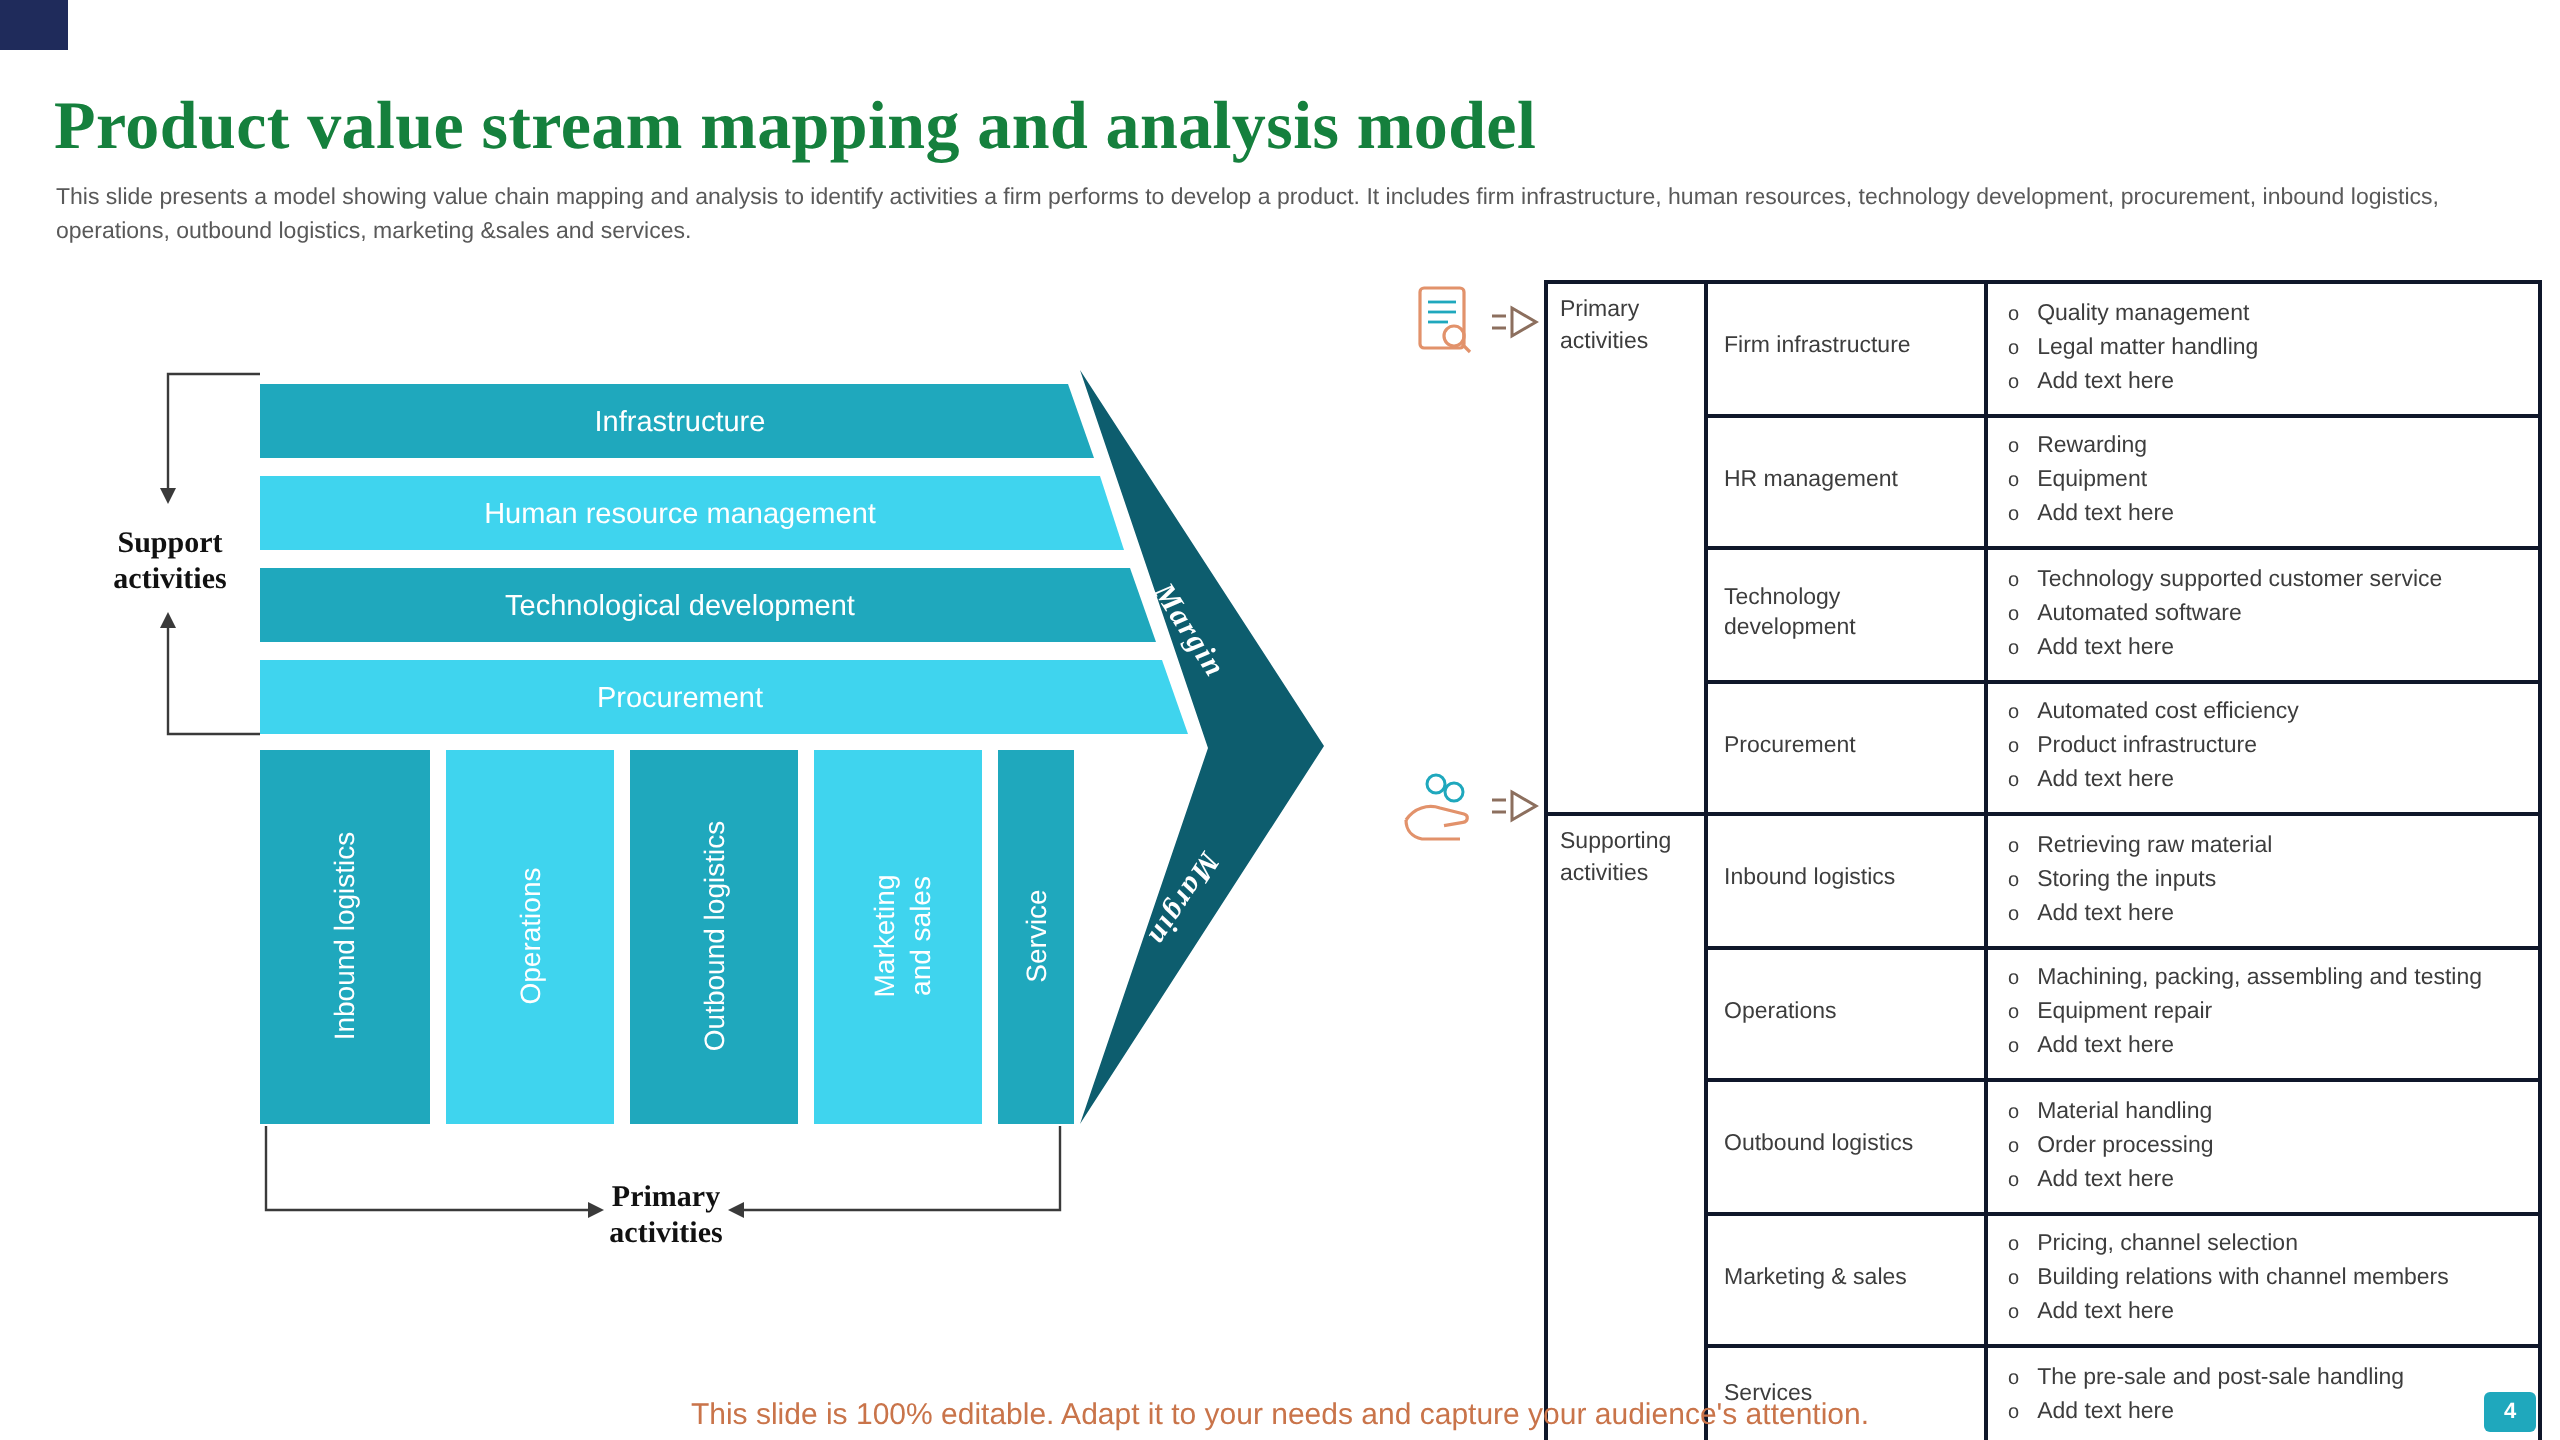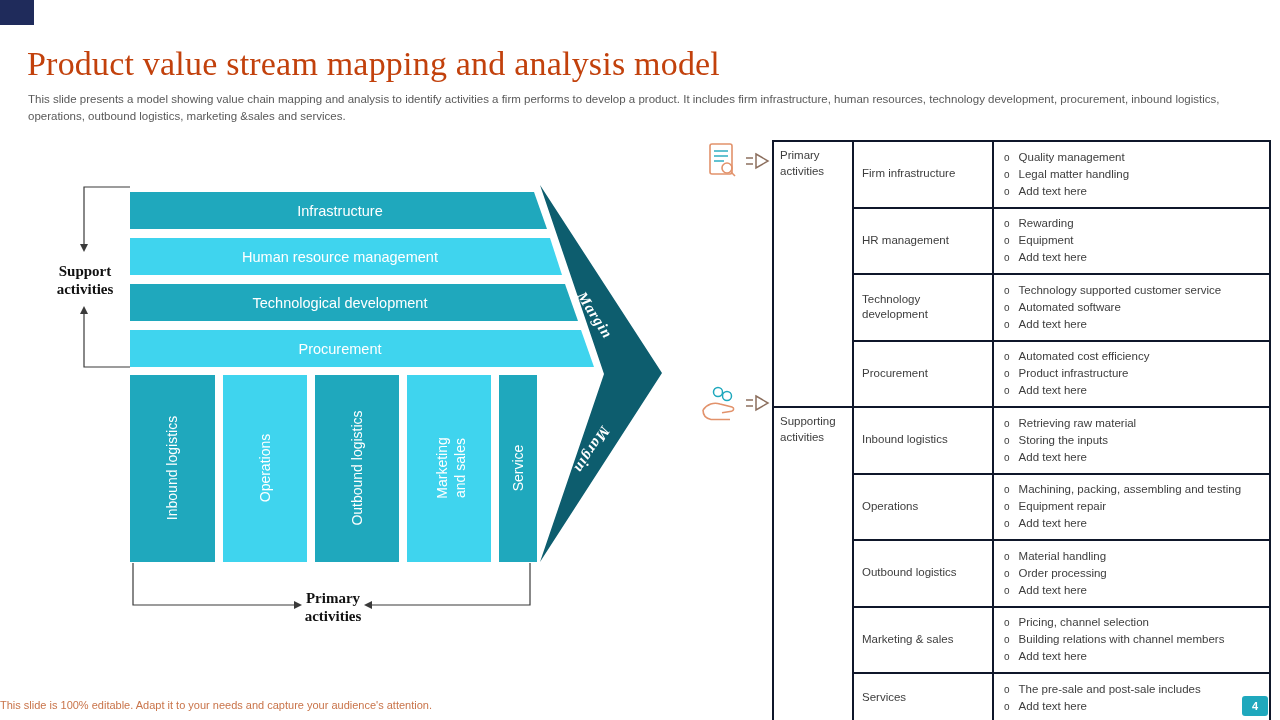--- a/index.html
+++ b/index.html
@@ -1,38 +1,38 @@
 <!DOCTYPE html>
 <html><head>
 <meta charset="utf-8">
 <style>
   html,body{margin:0;padding:0;background:#888;}
   .slide{position:relative;width:1280px;height:720px;background:#ffffff;font-family:"Liberation Sans",sans-serif;overflow:hidden;margin:0 auto;}
   .corner-accent{position:absolute;left:0;top:0;width:34px;height:25px;background:#1F2B5B;}
-  .title{position:absolute;left:27px;top:22px;width:1100px;font-family:"Liberation Serif",serif;font-size:34px;font-weight:400;color:#c2410c;letter-spacing:.2px;}
+  .title{position:absolute;left:27px;top:22px;width:1100px;font-family:"Liberation Serif",serif;font-size:34px;font-weight:700;color:#15803d;letter-spacing:.2px;}
   .description{position:absolute;left:28px;top:79px;width:1205px;font-size:11.5px;line-height:1.5;color:#595959;}
   .diagram-svg{position:absolute;left:40px;top:140px;}
   .bar-label{fill:#ffffff;font-size:14.5px;font-family:"Liberation Sans",sans-serif;}
   .vbar-label{fill:#ffffff;font-size:14px;font-family:"Liberation Sans",sans-serif;}
   .margin-label{fill:#ffffff;font-family:"Liberation Serif",serif;font-style:italic;font-weight:bold;font-size:15px;letter-spacing:1px;}
   .side-label{font-family:"Liberation Serif",serif;font-weight:bold;font-size:15px;fill:#111111;}
   .connector{stroke:#3a3a3a;stroke-width:1.2;fill:none;}
   .arrowhead{fill:#3a3a3a;stroke:none;}
   .icon-box{position:absolute;width:44px;height:40px;}
   .icon-arrow{position:absolute;width:28px;height:22px;}
   .table-wrap{position:absolute;left:772px;top:140px;width:497px;}
   table{border-collapse:collapse;width:100%;font-size:11.5px;color:#3d3d3d;table-layout:fixed;}
   td{border:2px solid #0f172a;vertical-align:middle;}
   .group-cell{vertical-align:top;padding:6px 6px;width:78px;line-height:1.35;}
   .category-cell{padding:4px 8px;width:124px;line-height:1.35;}
   .items-cell{padding:6px 8px 6px 10px;}
   .bullet-item{display:flex;gap:9px;line-height:1.32;margin:1.5px 0;}
   .bullet-marker{font-size:10px;line-height:1.55;flex:0 0 auto;}
   .bullet-text{flex:1 1 auto;}
-  .footer{position:absolute;left:0;right:0;top:699px;font-size:11px;color:#C9744A;}
+  .footer{position:absolute;left:0;right:0;top:699px;text-align:center;font-size:15px;color:#C9744A;}
   .page-num{position:absolute;left:1242px;top:696px;width:26px;height:20px;background:#1FA8BD;color:#fff;font-size:11px;font-weight:bold;display:flex;align-items:center;justify-content:center;border-radius:3px;}
 </style>
 </head>
 <body>
 
 <div class="slide">
 
   <div class="corner-accent"></div>
 
   <h1 class="title">Product value stream mapping and analysis model</h1>
@@ -268,21 +268,21 @@
                 <span class="bullet-marker">o</span>
                 <span class="bullet-text">Add text here</span>
               </div>
             </td>
           </tr>
           <tr>
             <td class="category-cell">Services</td>
             <td class="items-cell">
               <div class="bullet-item">
                 <span class="bullet-marker">o</span>
-                <span class="bullet-text">The pre-sale and post-sale includes</span>
+                <span class="bullet-text">The pre-sale and post-sale handling</span>
               </div>
               <div class="bullet-item">
                 <span class="bullet-marker">o</span>
                 <span class="bullet-text">Add text here</span>
               </div>
             </td>
           </tr>
         </tbody>
     </table>
   </div>

